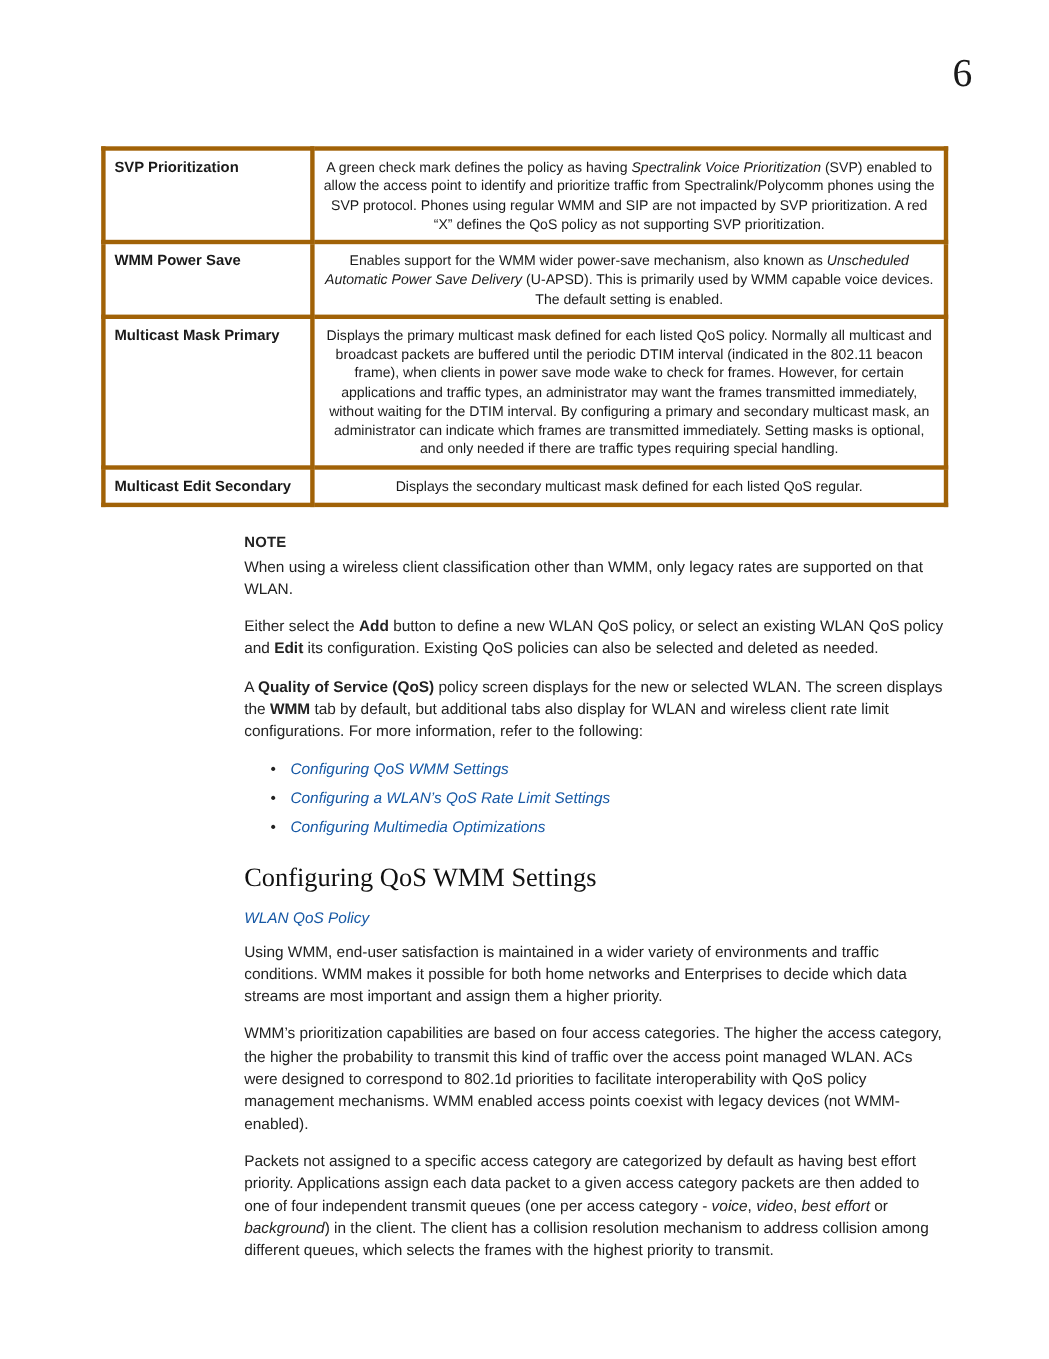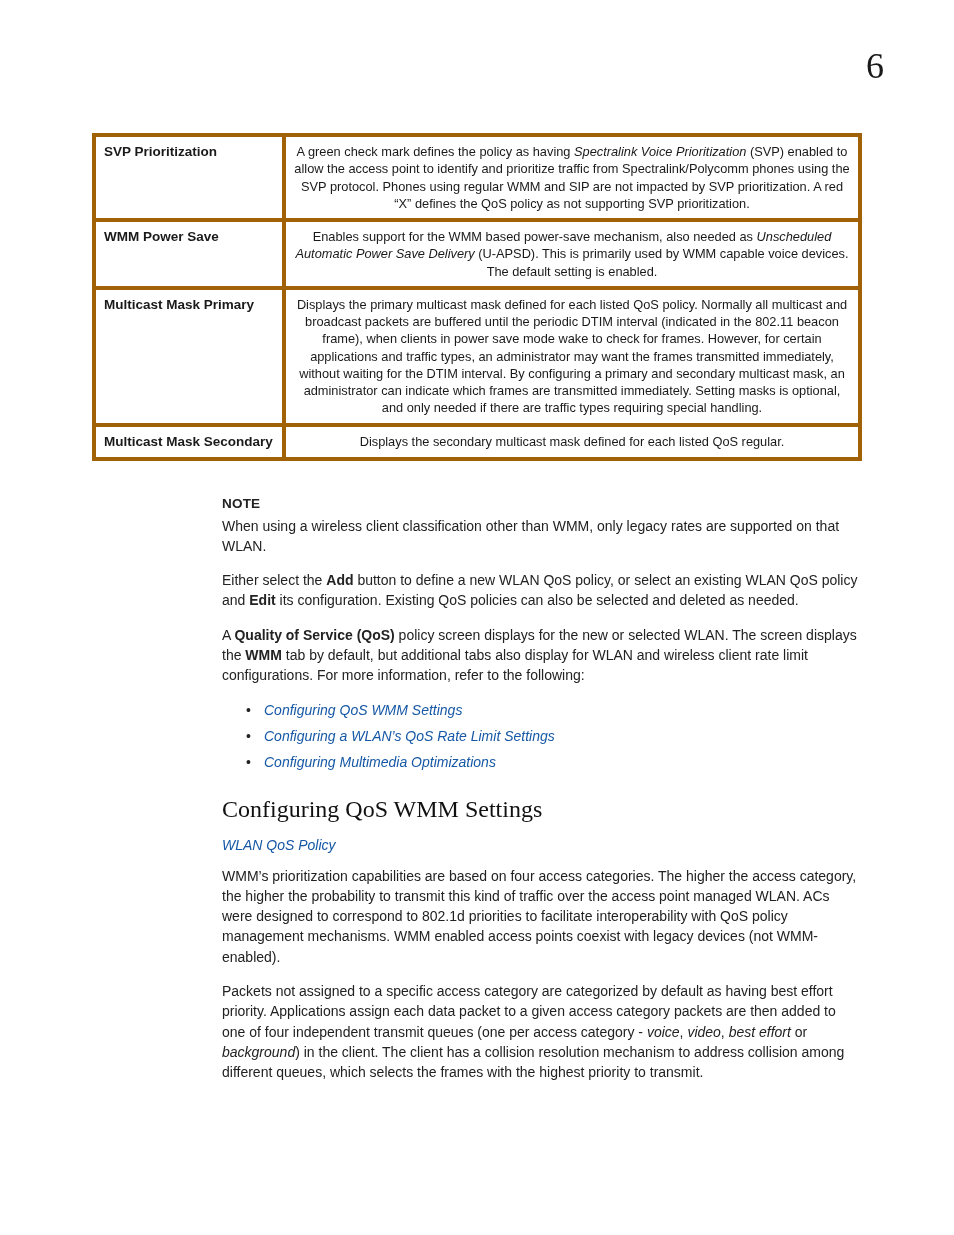--- a/index.html
+++ b/index.html
@@ -41,21 +41,21 @@
   table.defs td.term {
     width: 170px;
     font-weight: bold;
     font-family: Arial, Helvetica, sans-serif;
     font-size: 13.5px;
   }
   table.defs td.def { font-size: 12.8px; text-align: center; }
   .ital { font-style: italic; }
   .content {
     margin-left: 130px;
-    margin-top: 33px;
+    margin-top: 22px;
     font-size: 14px;
     line-height: 1.45;
     color: #222;
   }
   .note-head {
     font-weight: bold;
     font-size: 13.5px;
     margin-bottom: 2px;
     letter-spacing: 0.2px;
   }
@@ -105,31 +105,31 @@
     <tbody>
         <tr>
       <td class="term">SVP Prioritization</td>
       <td class="def">
         <span>A green check mark defines the policy as having </span><span class="ital">Spectralink Voice Prioritization</span><span> (SVP) enabled to allow the access point to identify and prioritize traffic from Spectralink/Polycomm phones using the SVP protocol. Phones using regular WMM and SIP are not impacted by SVP prioritization. A red “X” defines the QoS policy as not supporting SVP prioritization.</span>
       </td>
     </tr>
     <tr>
       <td class="term">WMM Power Save</td>
       <td class="def">
-        <span>Enables support for the WMM based power-save mechanism, also needed as </span><span class="ital">Unscheduled Automatic Power Save Delivery</span><span> (U-APSD). This is primarily used by WMM capable voice devices. The default setting is enabled.</span>
+        <span>Enables support for the WMM wider power-save mechanism, also known as </span><span class="ital">Unscheduled Automatic Power Save Delivery</span><span> (U-APSD). This is primarily used by WMM capable voice devices. The default setting is enabled.</span>
       </td>
     </tr>
     <tr>
       <td class="term">Multicast Mask Primary</td>
       <td class="def">
         <span>Displays the primary multicast mask defined for each listed QoS policy. Normally all multicast and broadcast packets are buffered until the periodic DTIM interval (indicated in the 802.11 beacon frame), when clients in power save mode wake to check for frames. However, for certain applications and traffic types, an administrator may want the frames transmitted immediately, without waiting for the DTIM interval. By configuring a primary and secondary multicast mask, an administrator can indicate which frames are transmitted immediately. Setting masks is optional, and only needed if there are traffic types requiring special handling.</span>
       </td>
     </tr>
     <tr>
-      <td class="term">Multicast Mask Secondary</td>
+      <td class="term">Multicast Edit Secondary</td>
       <td class="def">
         <span>Displays the secondary multicast mask defined for each listed QoS regular.</span>
       </td>
     </tr>
   </tbody>
     </table>
 
   <div class="content">
 
     <div class="note-head">NOTE</div>
@@ -148,20 +148,21 @@
       <li><a class="xref">Configuring a WLAN’s QoS Rate Limit Settings</a></li>
       <li><a class="xref">Configuring Multimedia Optimizations</a></li>
     </ul>
 
     <h2 class="sec">Configuring QoS WMM Settings</h2>
 
     <p class="sublink">
       <a class="xref">WLAN QoS Policy</a>
     </p>
 
+    <p class="para">Using WMM, end-user satisfaction is maintained in a wider variety of environments and traffic conditions. WMM makes it possible for both home networks and Enterprises to decide which data streams are most important and assign them a higher priority.</p>
     <p class="para">WMM’s prioritization capabilities are based on four access categories. The higher the access category, the higher the probability to transmit this kind of traffic over the access point managed WLAN. ACs were designed to correspond to 802.1d priorities to facilitate interoperability with QoS policy management mechanisms. WMM enabled access points coexist with legacy devices (not WMM-enabled).</p>
 
     <p class="para">
       <span>Packets not assigned to a specific access category are categorized by default as having best effort priority. Applications assign each data packet to a given access category packets are then added to one of four independent transmit queues (one per access category - </span><span class="ital">voice</span><span>, </span><span class="ital">video</span><span>, </span><span class="ital">best effort</span><span> or </span><span class="ital">background</span><span>) in the client. The client has a collision resolution mechanism to address collision among different queues, which selects the frames with the highest priority to transmit.</span>
     </p>
 
   </div>
 </div>
 
 </body></html>

